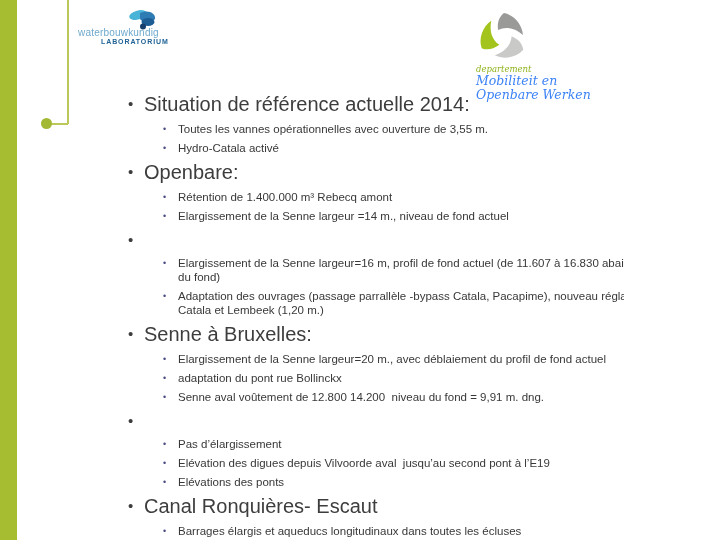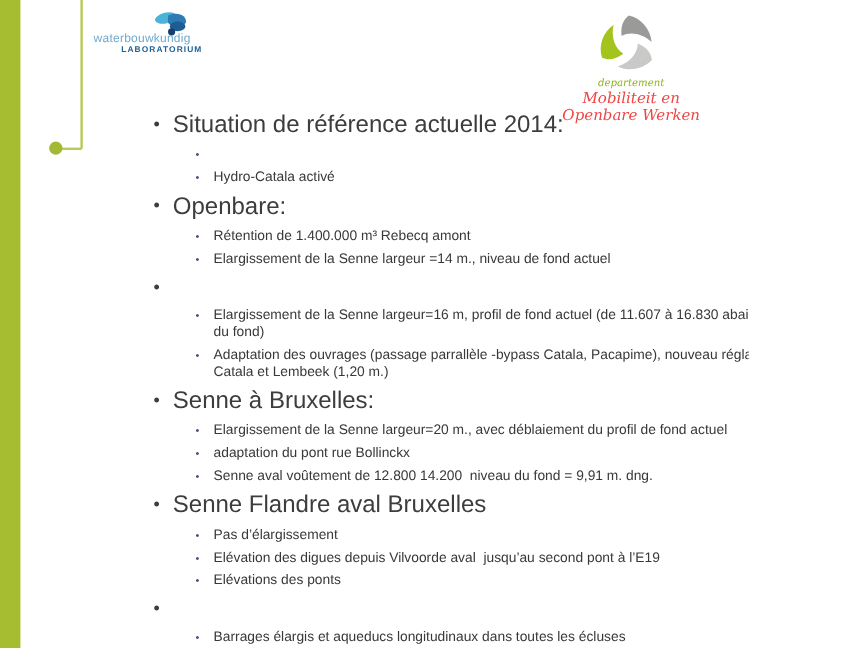--- a/index.html
+++ b/index.html
@@ -37,29 +37,29 @@
     position: absolute; left: 0; top: 19px;
     font-size: 10px; color: #6fa9cd; letter-spacing: 0.2px;
     white-space: nowrap;
   }
   .wl-line2 {
     position: absolute; left: 23px; top: 30px;
     font-size: 7px; font-weight: bold; color: #1f6296;
     letter-spacing: 0.9px; white-space: nowrap;
   }
   
-  .mow-logo { position: absolute; right: 38px; top: 8px; width: 120px; text-align: center; }
+  .mow-logo { position: absolute; right: 28px; top: 8px; width: 120px; text-align: left; }
   .mow-mark { margin-right: 6px; }
   .mow-dept {
     font-size: 8.5px; color: #8fb31c; font-style: italic;
     font-family: "DejaVu Serif", serif;
     margin-top: -2px;
   }
   .mow-name {
-    font-size: 12.5px; color: #ef4444; font-style: italic;
+    font-size: 12.5px; color: #3b82f6; font-style: italic;
     font-family: "DejaVu Serif", serif;
     line-height: 13.5px;
   }
   
   .title {
     position: absolute; left: 77px; top: 55px;
     font-size: 23px; font-weight: 900; color: #121212;
     letter-spacing: 0.6px;
     white-space: nowrap;
   }
@@ -135,20 +135,21 @@
   <div class="content">
     <ul class="main-list">
         <li class="main-item">
     <div class="main-row">
       <span class="main-bullet">•</span>
       <span class="main-label">Situation de référence actuelle 2014:</span>
     </div>
     <ul class="sub-list">
             <li class="sub-item">
     <span class="sub-bullet">•</span>
+    <span class="sub-label">Toutes les vannes opérationnelles avec ouverture de 3,55 m.</span>
   </li>
             <li class="sub-item">
     <span class="sub-bullet">•</span>
     <span class="sub-label">Hydro-Catala activé</span>
   </li>
           </ul>
   </li>
         <li class="main-item">
     <div class="main-row">
       <span class="main-bullet">•</span>
@@ -196,40 +197,40 @@
   </li>
             <li class="sub-item">
     <span class="sub-bullet">•</span>
     <span class="sub-label">Senne aval voûtement de 12.800 14.200&nbsp; niveau du fond = 9,91 m. dng.</span>
   </li>
           </ul>
   </li>
         <li class="main-item">
     <div class="main-row">
       <span class="main-bullet">•</span>
-      <span class="main-label">Senne Flandre aval Bruxelles</span>
     </div>
     <ul class="sub-list">
             <li class="sub-item">
     <span class="sub-bullet">•</span>
     <span class="sub-label">Pas d’élargissement</span>
   </li>
             <li class="sub-item">
     <span class="sub-bullet">•</span>
     <span class="sub-label">Elévation des digues depuis Vilvoorde aval&nbsp; jusqu’au second pont à l’E19</span>
   </li>
             <li class="sub-item">
     <span class="sub-bullet">•</span>
     <span class="sub-label">Elévations des ponts</span>
   </li>
           </ul>
   </li>
         <li class="main-item">
     <div class="main-row">
       <span class="main-bullet">•</span>
+      <span class="main-label">Canal Ronquières- Escaut</span>
     </div>
     <ul class="sub-list">
             <li class="sub-item">
     <span class="sub-bullet">•</span>
     <span class="sub-label">Barrages élargis et aqueducs longitudinaux dans toutes les écluses</span>
   </li>
           </ul>
   </li>
       </ul>
   </div>

